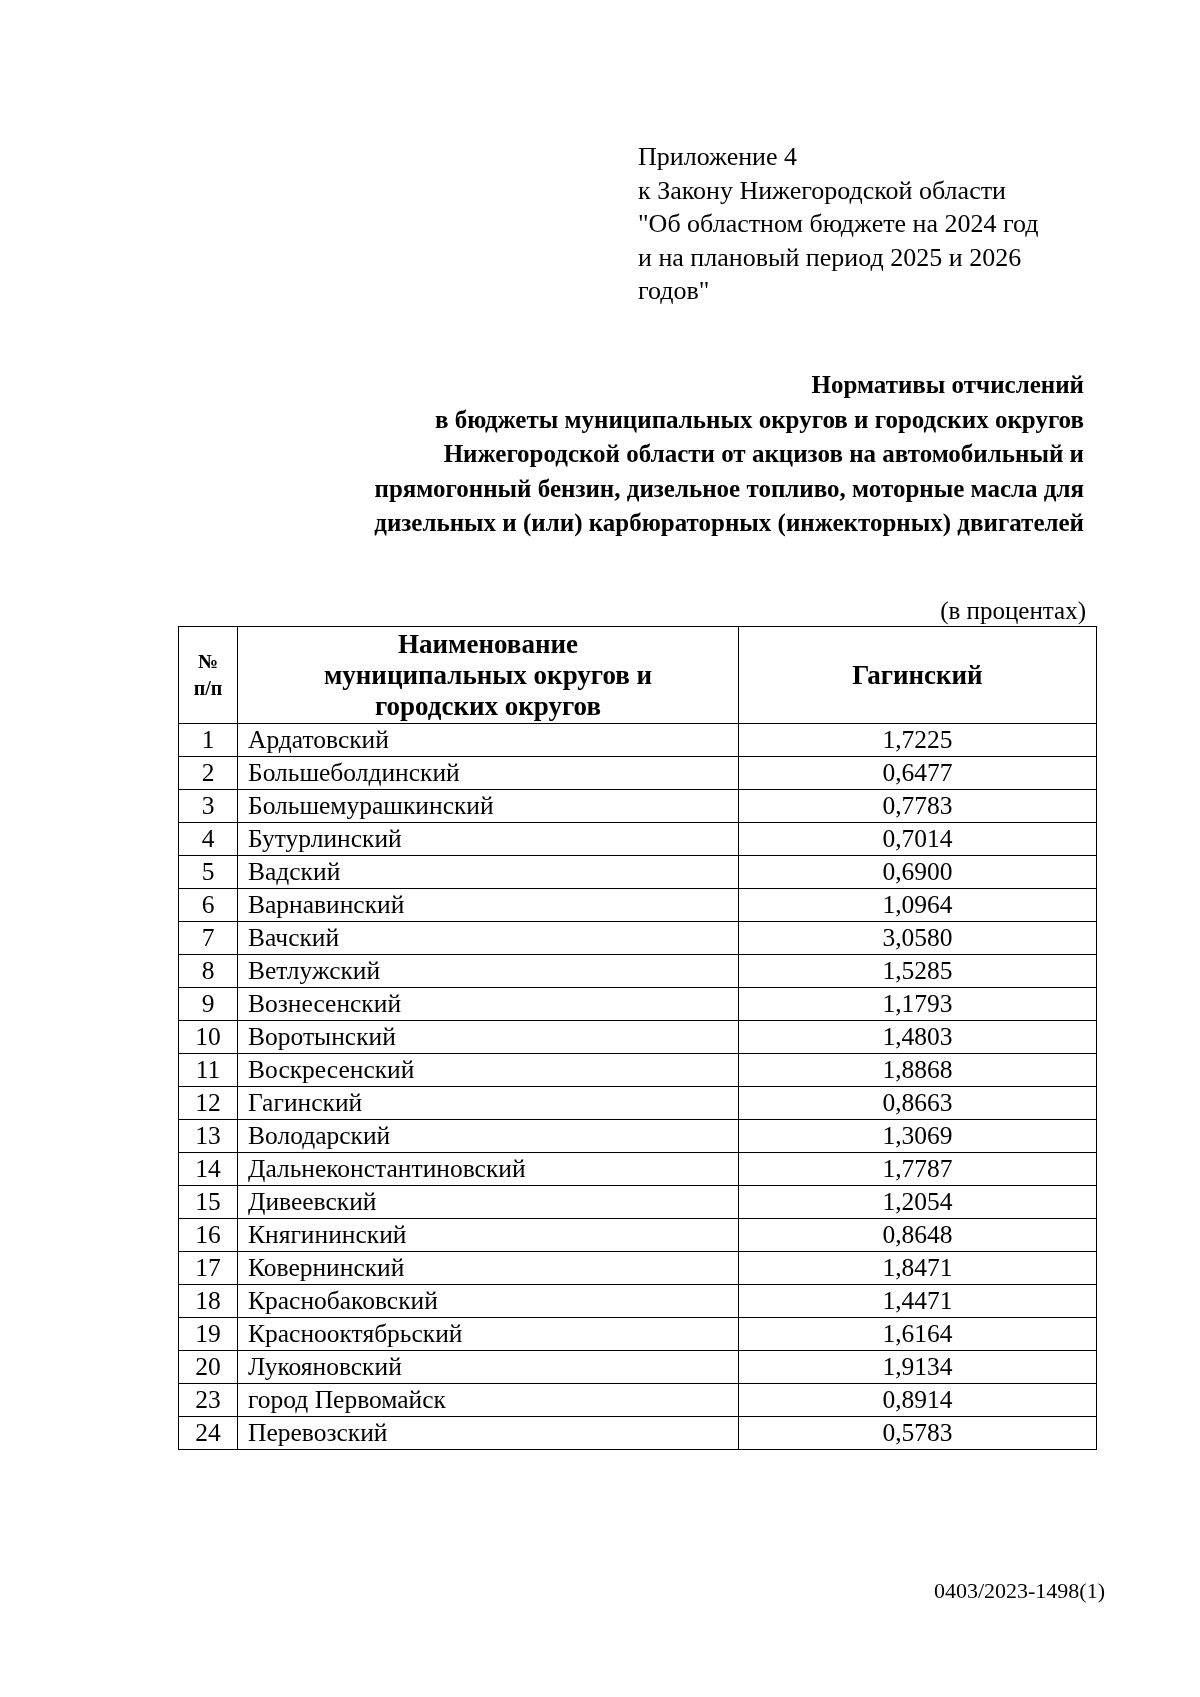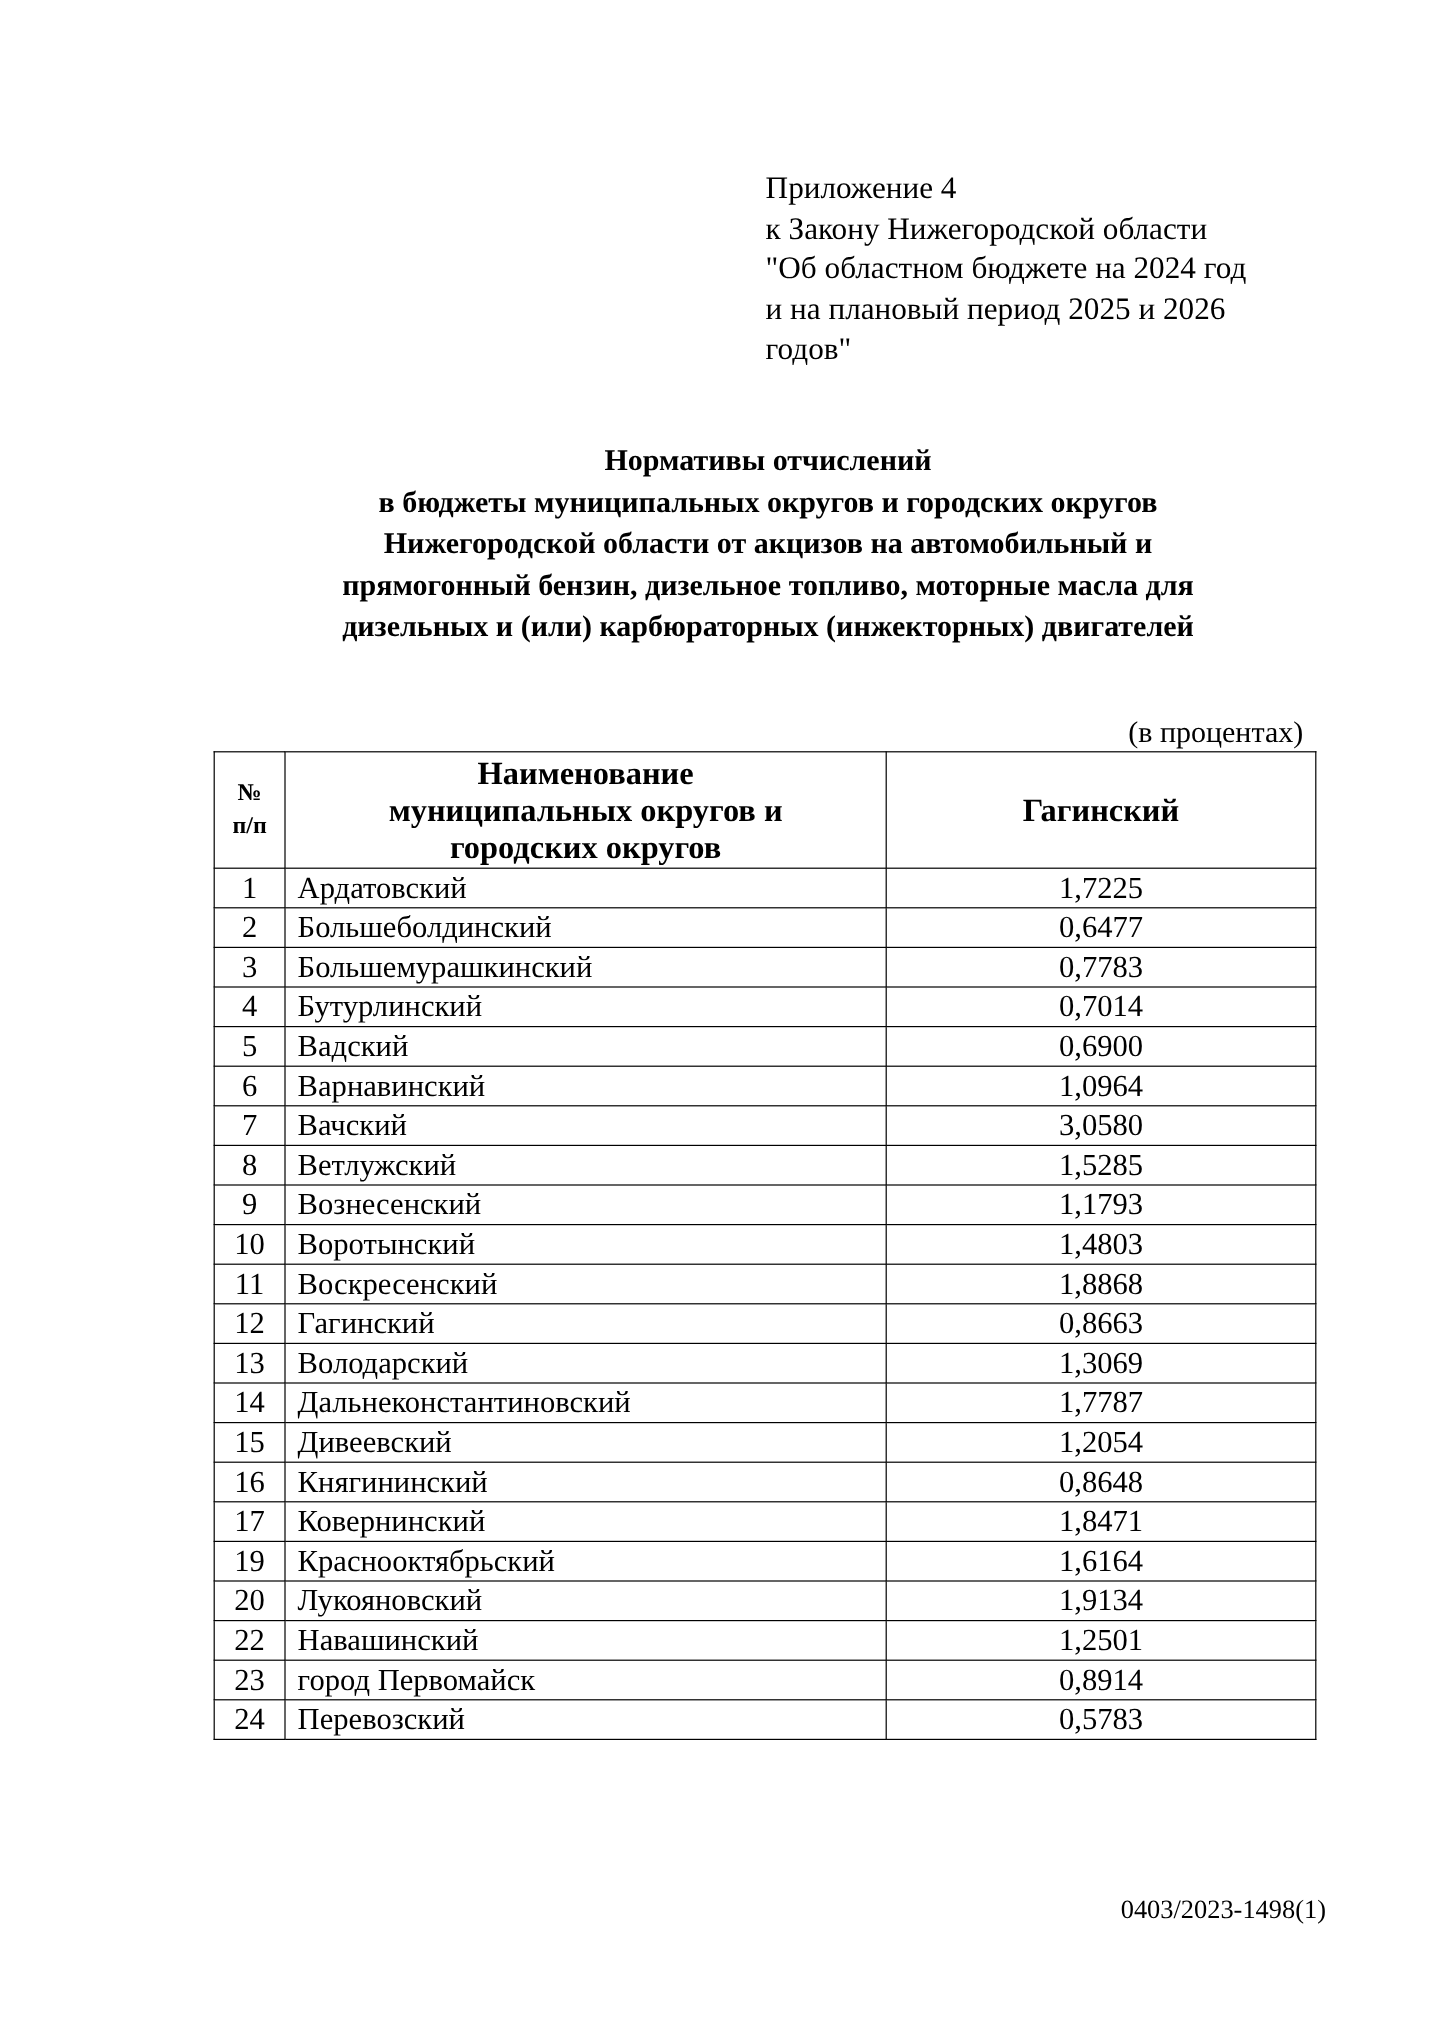--- a/index.html
+++ b/index.html
@@ -1,20 +1,20 @@
 <!DOCTYPE html>
 <html><head>
 <meta charset="utf-8">
 <style>
   html, body { margin: 0; padding: 0; background: #ffffff; }
   body { width: 1200px; height: 1697px; position: relative; overflow: hidden;
          font-family: "Liberation Serif", "DejaVu Serif", serif; color: #000; }
   .appendix { position: absolute; left: 638px; top: 140px; font-size: 26px; line-height: 33.5px; }
   .appendix div { white-space: nowrap; }
-  .title { position: absolute; left: 180px; width: 920px; top: 368px; text-align: center;
+  .title { position: absolute; left: 164px; width: 920px; top: 368px; text-align: right;
            font-weight: bold; font-size: 25px; line-height: 34.5px; }
   .title div { white-space: nowrap; }
   .units { position: absolute; right: 114px; top: 596px; font-size: 25px; line-height: 30px; }
   table { position: absolute; left: 178px; top: 626px; width: 919px; border-collapse: collapse; }
   td, th { border: 1.5px solid #000; padding: 0; }
   th { font-weight: bold; font-size: 27px; line-height: 31px; height: 96px; }
   th.num { width: 58px; font-size: 20px; line-height: 27px; }
   th.name { width: 500px; }
   td { font-size: 25.5px; height: 32px; line-height: 32px; }
   td.num { text-align: center; }
@@ -138,33 +138,33 @@
         <td class="num">16</td>
         <td class="name">Княгининский</td>
         <td class="val">0,8648</td>
       </tr>
       <tr>
         <td class="num">17</td>
         <td class="name">Ковернинский</td>
         <td class="val">1,8471</td>
       </tr>
       <tr>
+        <td class="num">18</td>
+        <td class="name">Краснобаковский</td>
+        <td class="val">1,4471</td>
+      </tr>
+      <tr>
         <td class="num">19</td>
         <td class="name">Краснооктябрьский</td>
         <td class="val">1,6164</td>
       </tr>
       <tr>
         <td class="num">20</td>
         <td class="name">Лукояновский</td>
         <td class="val">1,9134</td>
-      </tr>
-      <tr>
-        <td class="num">22</td>
-        <td class="name">Навашинский</td>
-        <td class="val">1,2501</td>
       </tr>
       <tr>
         <td class="num">23</td>
         <td class="name">город Первомайск</td>
         <td class="val">0,8914</td>
       </tr>
       <tr>
         <td class="num">24</td>
         <td class="name">Перевозский</td>
         <td class="val">0,5783</td>

